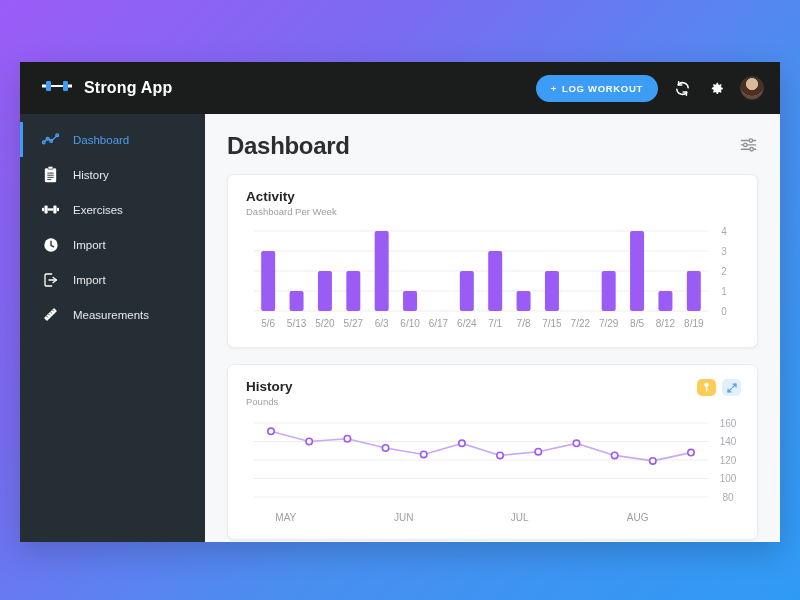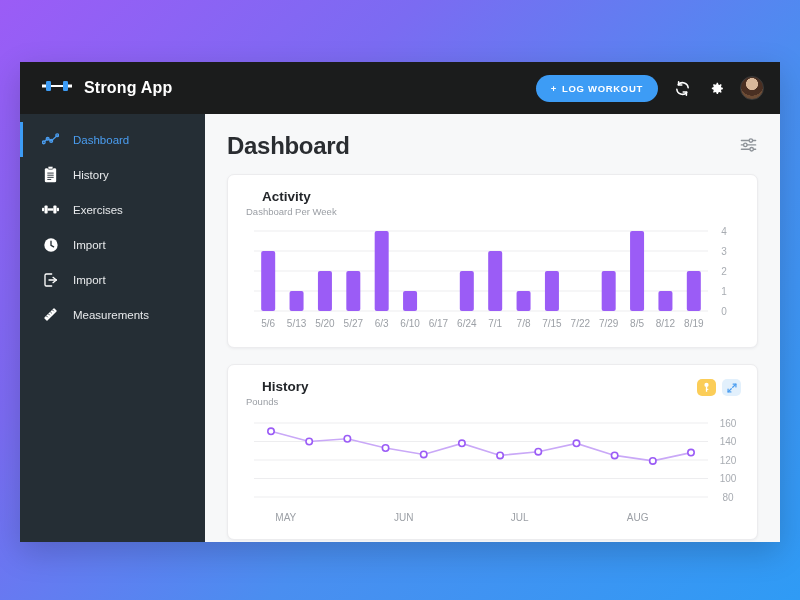--- a/index.html
+++ b/index.html
@@ -143,21 +143,20 @@
     box-shadow: 0 1px 3px rgba(16,24,40,0.05);
     padding: 14px 16px 10px 18px;
     margin-bottom: 16px;
     position: relative;
   }
   .card-head { display: flex; align-items: flex-start; }
   .card-title {
     font-size: 13.5px;
     font-weight: bold;
     color: #23262a;
-    margin-left: 16px;
   }
   .card-sub {
     font-size: 9.5px;
     color: #9a9ea4;
     margin-top: 2px;
   }
   .card-actions { margin-left: auto; display: flex; gap: 6px; }
   .chip {
     width: 19px; height: 17px;
     border-radius: 5px;

